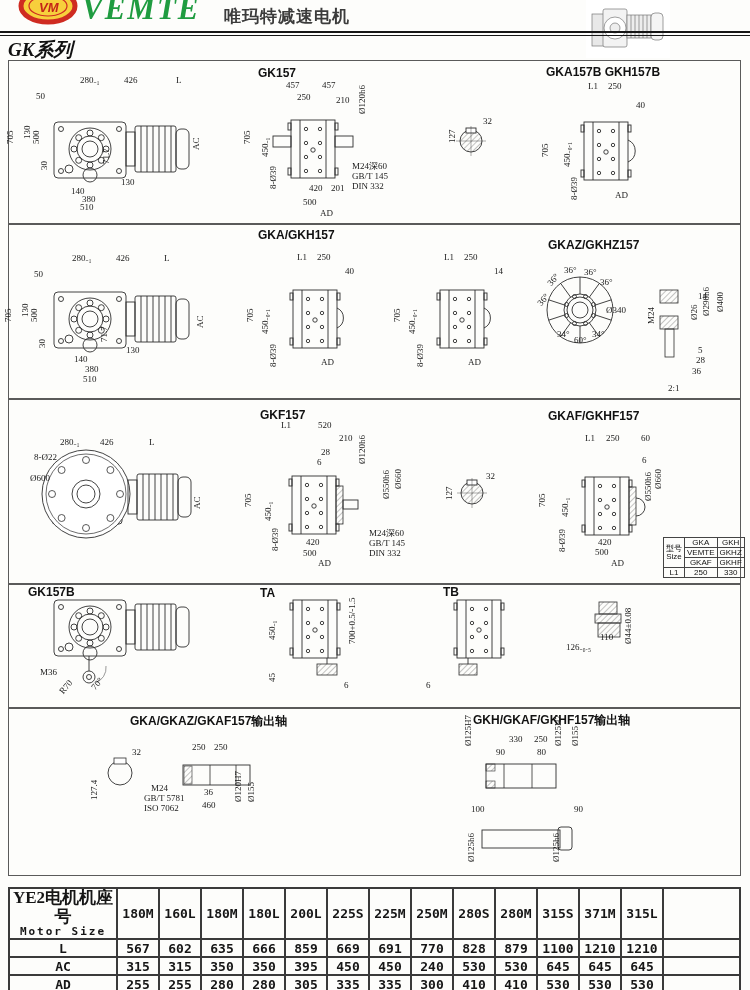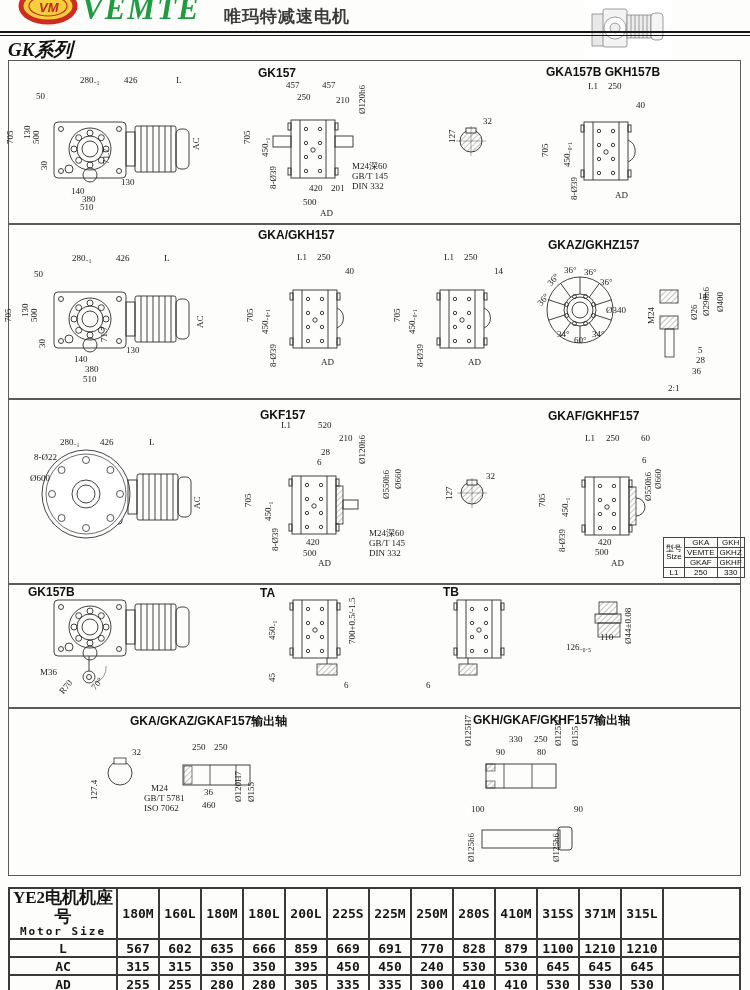--- a/index.html
+++ b/index.html
@@ -470,21 +470,21 @@
           </td>
           <td style="width: 40px;">180M</td>
           <td style="width: 40px;">160L</td>
           <td style="width: 40px;">180M</td>
           <td style="width: 40px;">180L</td>
           <td style="width: 40px;">200L</td>
           <td style="width: 40px;">225S</td>
           <td style="width: 40px;">225M</td>
           <td style="width: 40px;">250M</td>
           <td style="width: 40px;">280S</td>
-          <td style="width: 40px;">410M</td>
+          <td style="width: 40px;">280M</td>
           <td style="width: 40px;">315S</td>
           <td style="width: 40px;">371M</td>
           <td style="width: 40px;">315L</td>
           <td></td>
         </tr>
         <tr>
           <td>L</td>
           <td>567</td>
           <td>602</td>
           <td>635</td>

